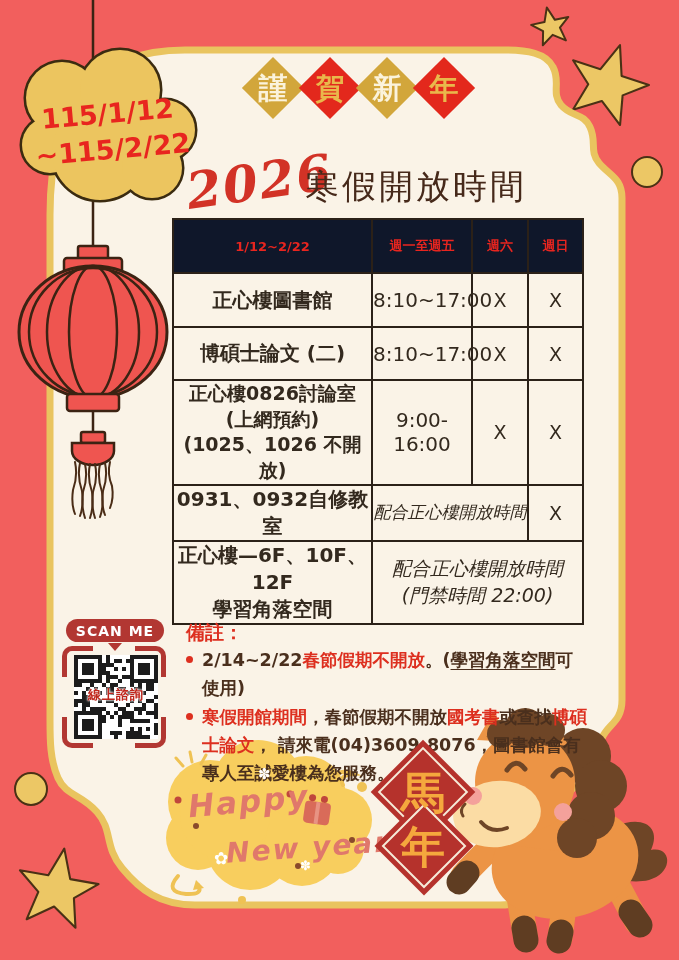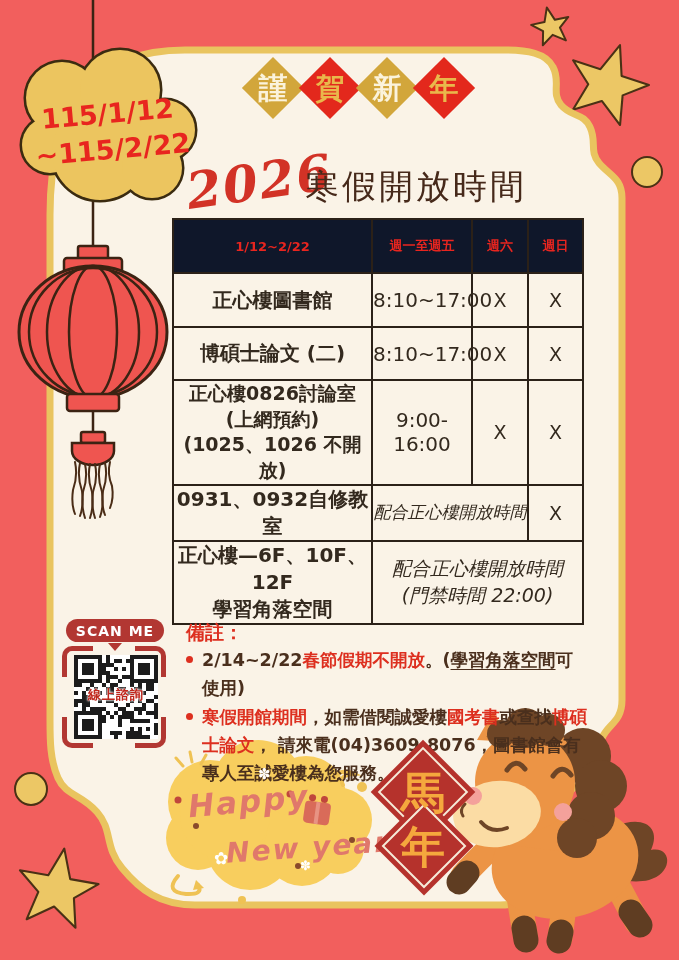--- a/index.html
+++ b/index.html
@@ -465,21 +465,21 @@
   </div>
 
   <div class="abs notes-heading">備註：</div>
   <div class="abs notes">
     <div class="bullet">
       <span class="dot"></span>
       <span><span class="seg-dark">2/14~2/22</span><span class="seg-red">春節假期不開放</span><span class="seg-dark">。(</span><span class="seg-dark seg-u">學習角落空間</span><span class="seg-dark">可使用)</span></span>
     </div>
     <div class="bullet">
       <span class="dot"></span>
-      <span><span class="seg-red">寒假開館期間</span><span class="seg-dark">，如需借閱誠愛樓</span><span class="seg-red">國考書</span><span class="seg-dark">或查找</span><span class="seg-red">博碩士論文</span><span class="seg-dark">， 請來電(04)3609-8076，圖書館會有專人至誠愛樓為您服務。</span></span>
+      <span><span class="seg-red">寒假開館期間</span><span class="seg-dark">，春節假期不開放</span><span class="seg-red">國考書</span><span class="seg-dark">或查找</span><span class="seg-red">博碩士論文</span><span class="seg-dark">， 請來電(04)3609-8076，圖書館會有專人至誠愛樓為您服務。</span></span>
     </div>
   </div>
 
   <div class="abs happy1">Happy</div>
   <div class="abs happy2">New year</div>
   <span class="abs sparkle" style="left:258px;top:765px;">✽</span>
   <span class="abs sparkle" style="left:300px;top:858px;font-size:13px;">✽</span>
   <span class="abs sparkle" style="left:214px;top:848px;font-size:17px;">✿</span>
   <div class="abs gift"></div>
 

